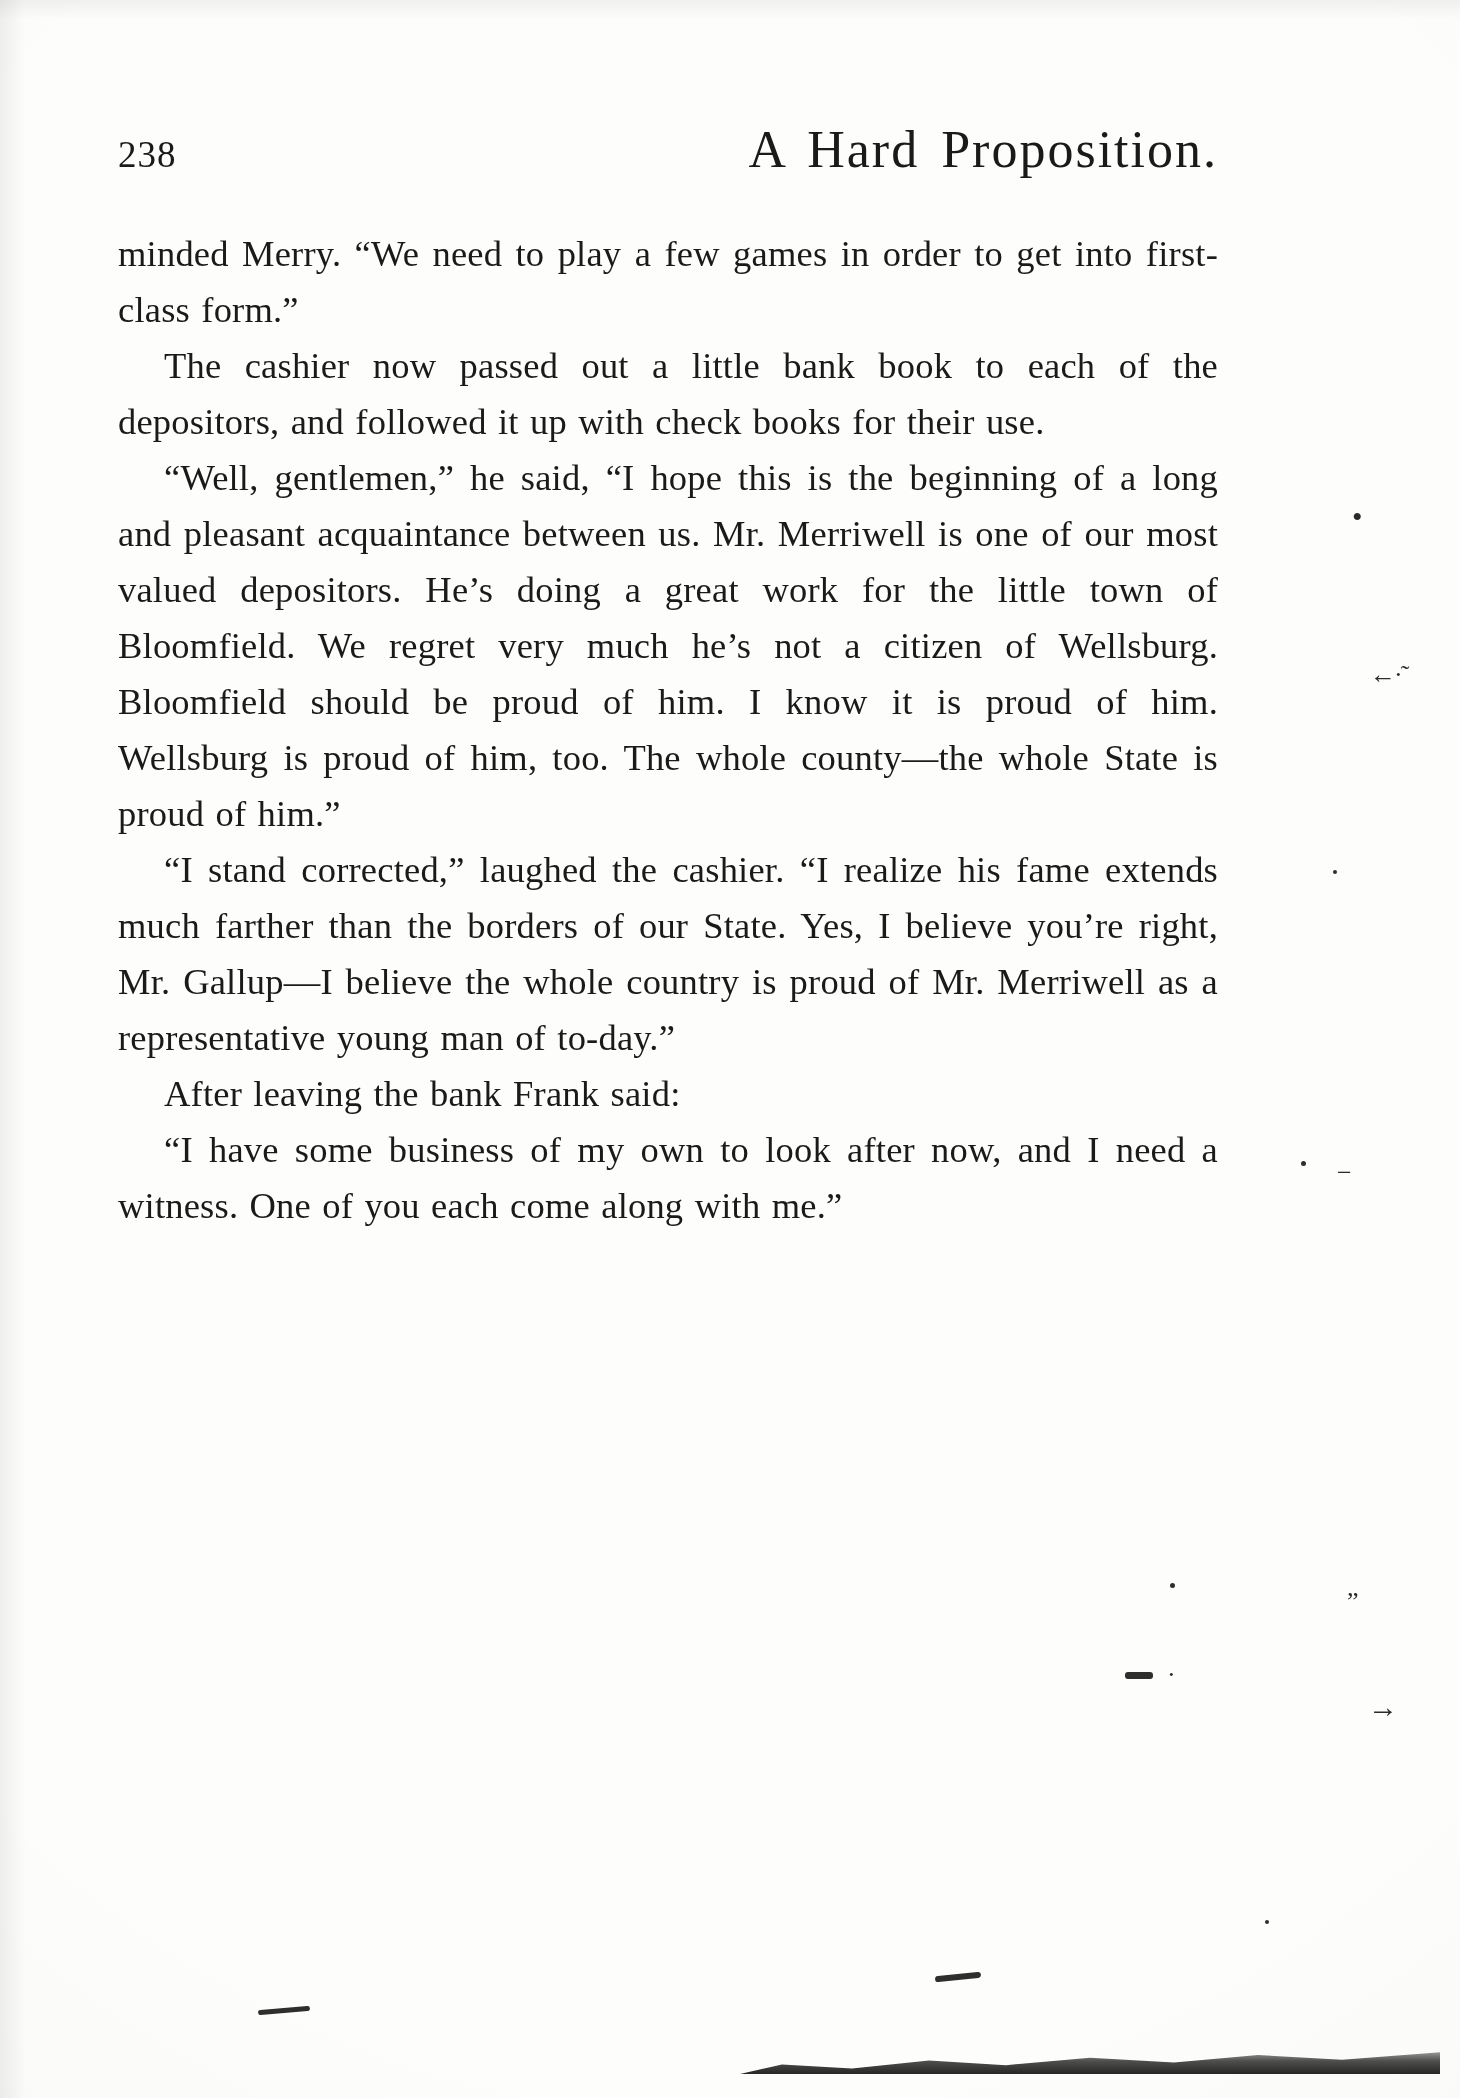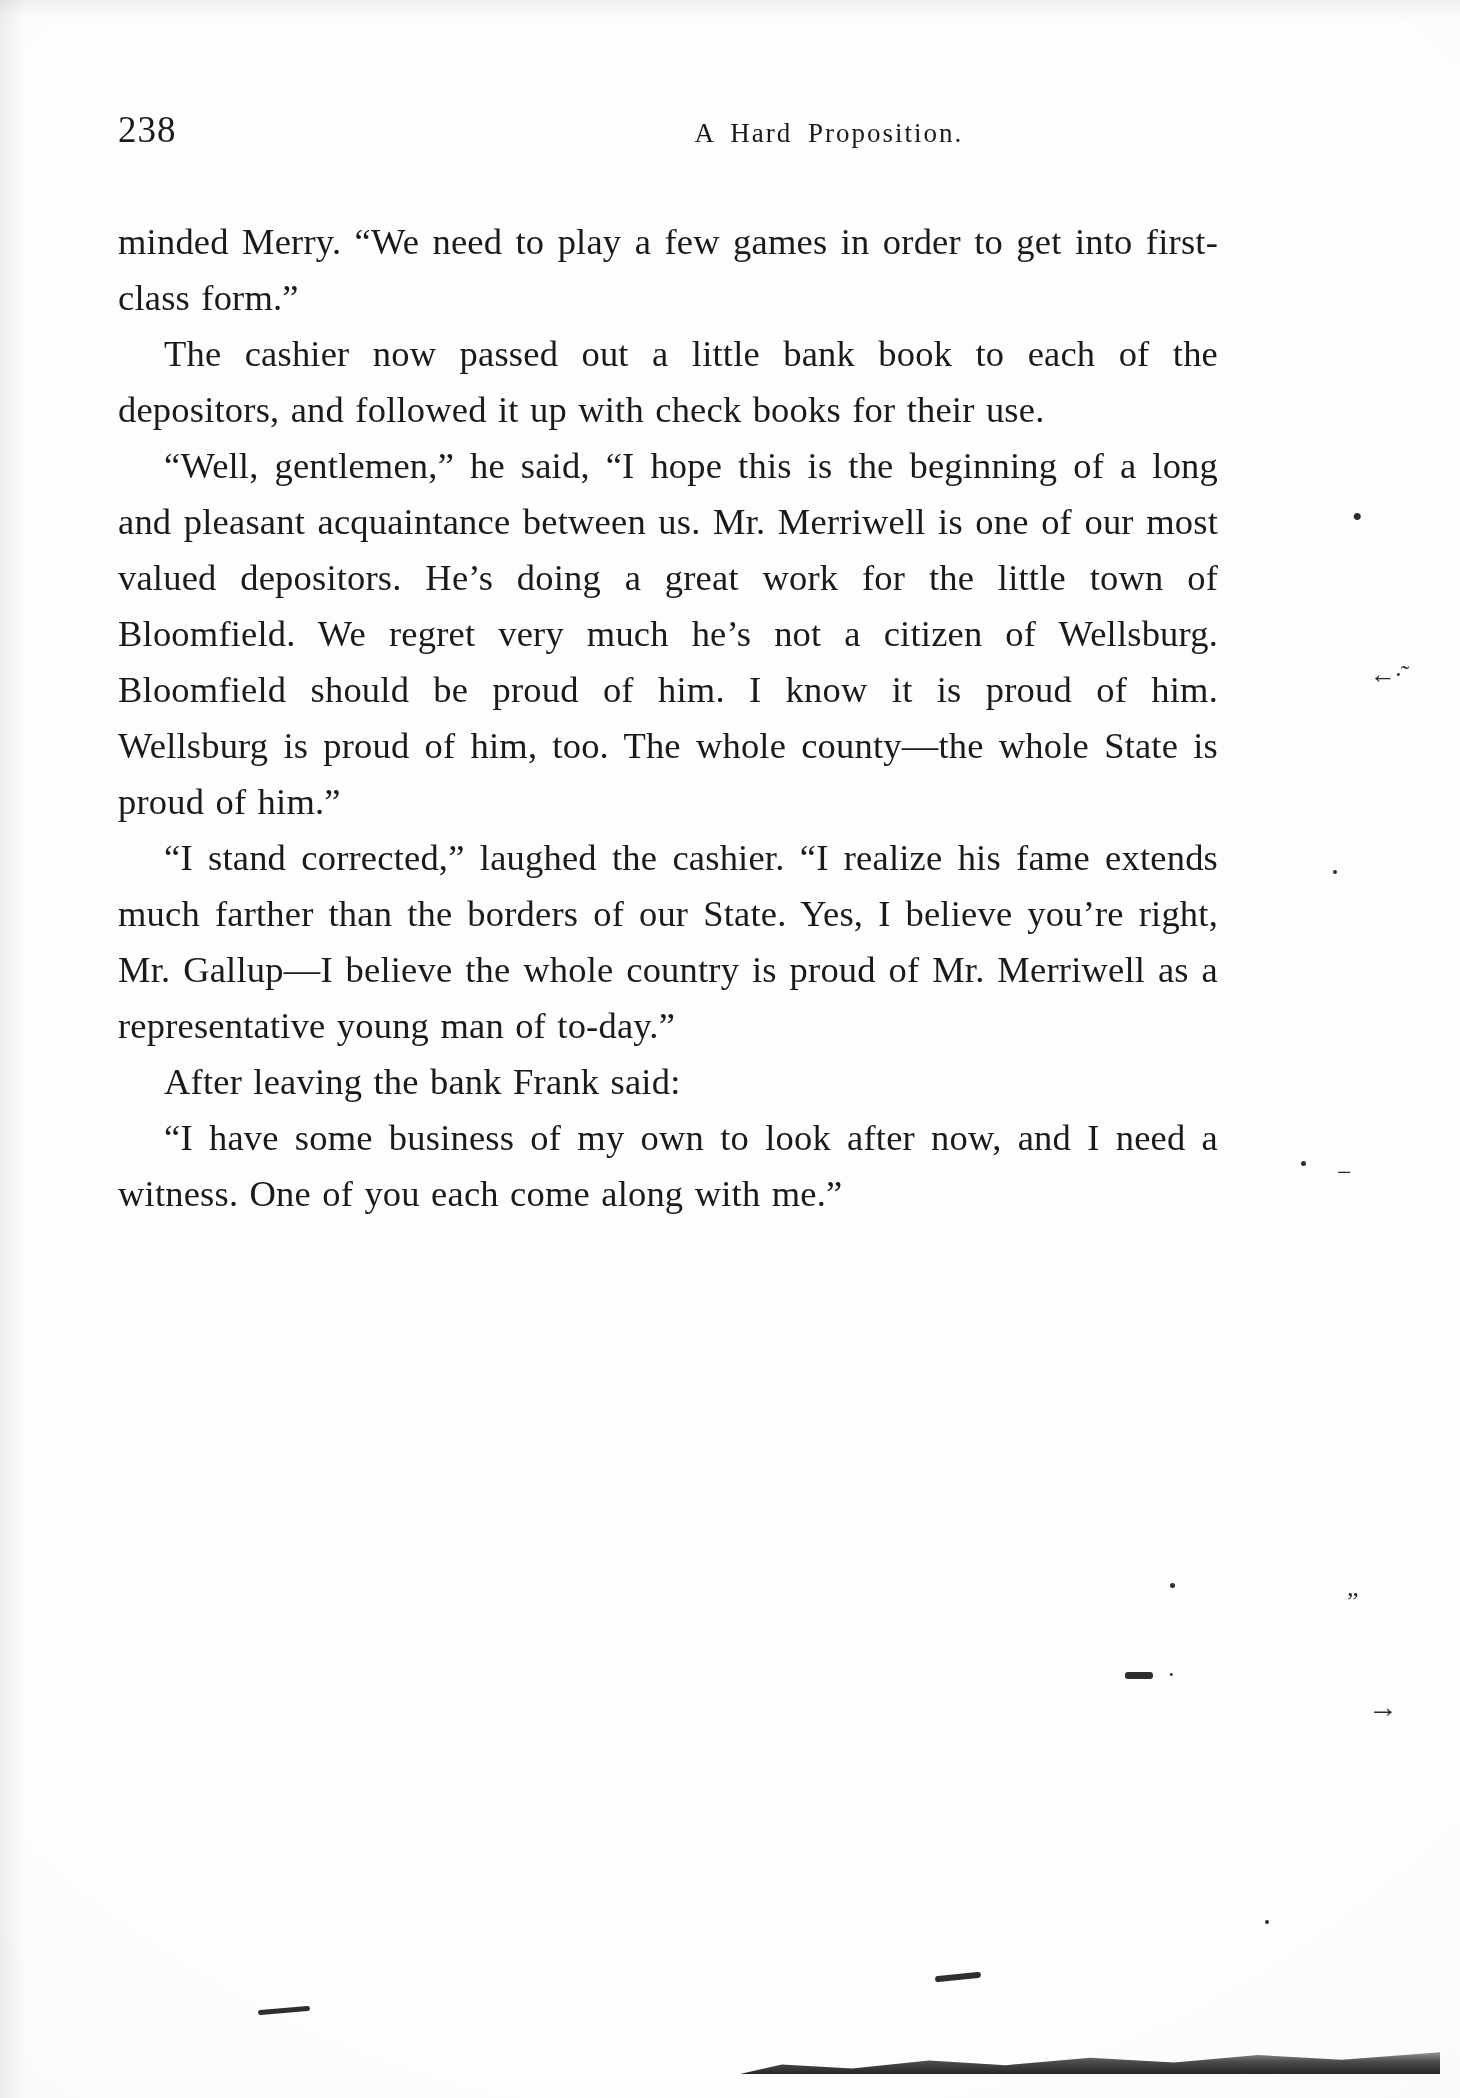--- a/index.html
+++ b/index.html
@@ -24,40 +24,40 @@
   .paper-tint {
     position: absolute;
     inset: 0;
     background:
       radial-gradient(ellipse 120% 90% at 50% 45%, rgba(255,255,255,0) 60%, rgba(0,0,0,0.035) 100%);
     pointer-events: none;
   }
   .content {
     position: absolute;
     left: 118px;
-    top: 108px;
+    top: 120px;
     width: 1100px;
   }
   .header-row {
     display: flex;
     align-items: baseline;
     height: 70px;
   }
   .folio {
     font-size: 37px;
     letter-spacing: 1px;
     width: 150px;
     font-family: "Liberation Serif", serif;
   }
   .running-head {
-    font-size: 27px;
+    font-size: 52px;
     letter-spacing: 2.0px;
     word-spacing: 7px;
     flex: 1;
-    text-align: center;
+    text-align: right;
     padding-left: 172px;
   }
   .body-text {
     margin-top: 36px;
     font-size: 36.5px;
     line-height: 56px;
     text-align: justify;
     text-justify: inter-word;
     letter-spacing: 0.2px;
     word-spacing: 2px;

